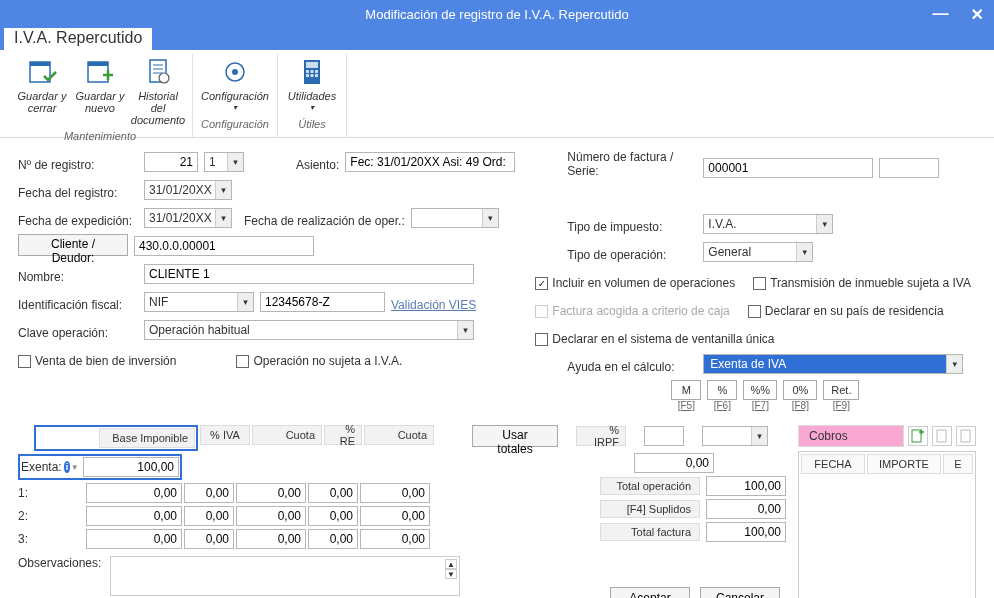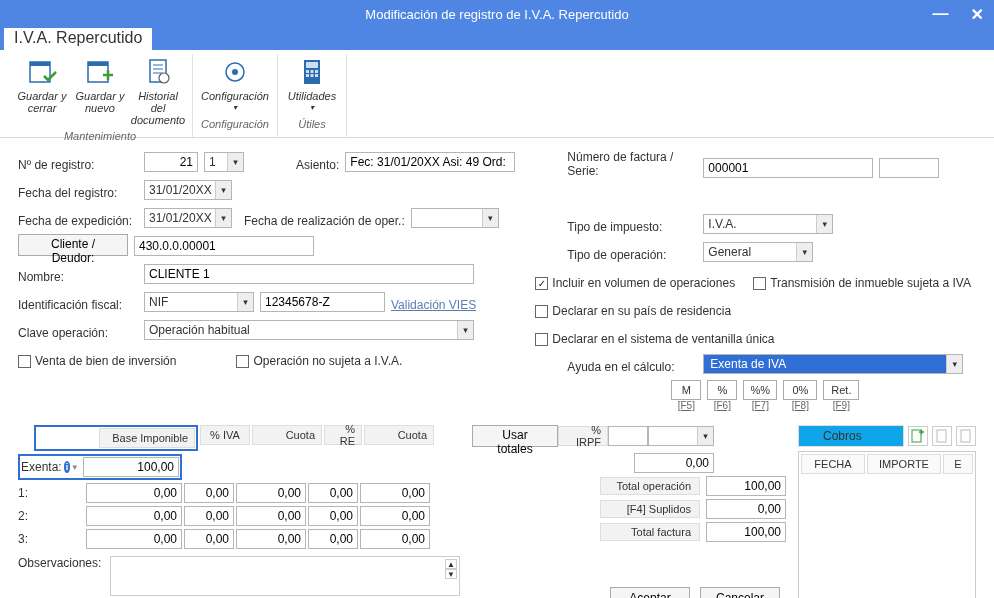--- a/index.html
+++ b/index.html
@@ -146,21 +146,21 @@
   .row-lbl { padding-right: 4px; }
   .highlight-box {
     border: 2px solid #2f6fd6;
     padding: 2px;
   }
   
   .cobros-panel {
     display: flex; flex-direction: column;
   }
   .cobros-head { display:flex; align-items:center; gap:4px; margin-bottom:4px; }
-  .cobros-label { background:#0ea5e9; border:1px solid #ddd; padding:3px 24px; flex:1;}
+  .cobros-label { background:#f9a8d4; border:1px solid #ddd; padding:3px 10px; flex:1;}
   .iconbtn { width:20px; height:20px; border:1px solid #ccc; display:flex; align-items:center; justify-content:center; cursor:pointer; font-size:11px; color:#666; }
   .cobros-table { border:1px solid #ccc; width: 178px; }
   .cobros-table th { border:1px solid #ddd; background:#fafafa; font-weight:normal; font-size:11px; padding:3px; }
   .cobros-body { height: 130px; }
   
   .totals-row { display:flex; align-items:center; gap:6px; justify-content:flex-end; }
   .totals-lbl { background:#f2f2f2; border:1px solid #ddd; padding:2px 8px; width:100px; text-align:right; font-size:11px;}
   
   .footer-btns { display:flex; gap:10px; justify-content:flex-end; margin-top:8px; padding-right:6px;}
   .footer-btns .btn { width: 80px; }
@@ -348,20 +348,24 @@
         <label class="checkbox">
             <span class="box">✓</span>
             <span>Incluir en volumen de operaciones</span>
           </label>
         <label class="checkbox">
             <span class="box"></span>
             <span>Transmisión de inmueble sujeta a IVA</span>
           </label>
       </div>
       <div class="row" style="gap:18px">
+        <label class="checkbox disabled">
+            <span class="box"></span>
+            <span>Factura acogida a criterio de caja</span>
+          </label>
         <label class="checkbox">
             <span class="box"></span>
             <span>Declarar en su país de residencia</span>
           </label>
       </div>
       <div class="row">
         <label class="checkbox">
             <span class="box"></span>
             <span>Declarar en el sistema de ventanilla única</span>
           </label>
@@ -456,21 +460,21 @@
         <div class="obs-box" style="width:350px">
           <div class="spinner">
             <div class="spin">▲</div>
             <div class="spin">▼</div>
           </div>
         </div>
       </div>
     </div>
 
     <div style="display:flex; flex-direction:column; gap:3px; flex:1">
-      <div style="display:flex; gap:0; align-items:center">
+      <div style="display:flex; gap:18px; align-items:center">
         <button class="btn" style="width:86px">Usar totales</button>
         <div class="hdr-cell hdr-center" style="width:50px">% IRPF</div>
         <input type="text" class="data-cell num" style="width: 40px;" value="">
         <div class="combo" style="width:66px">
             <span></span>
             <span class="arrow">▾</span>
           </div>
       </div>
       <div class="totals-row" style="margin-top:3px">
         <input type="text" class="data-cell num" style="width: 80px;" value="0,00">

